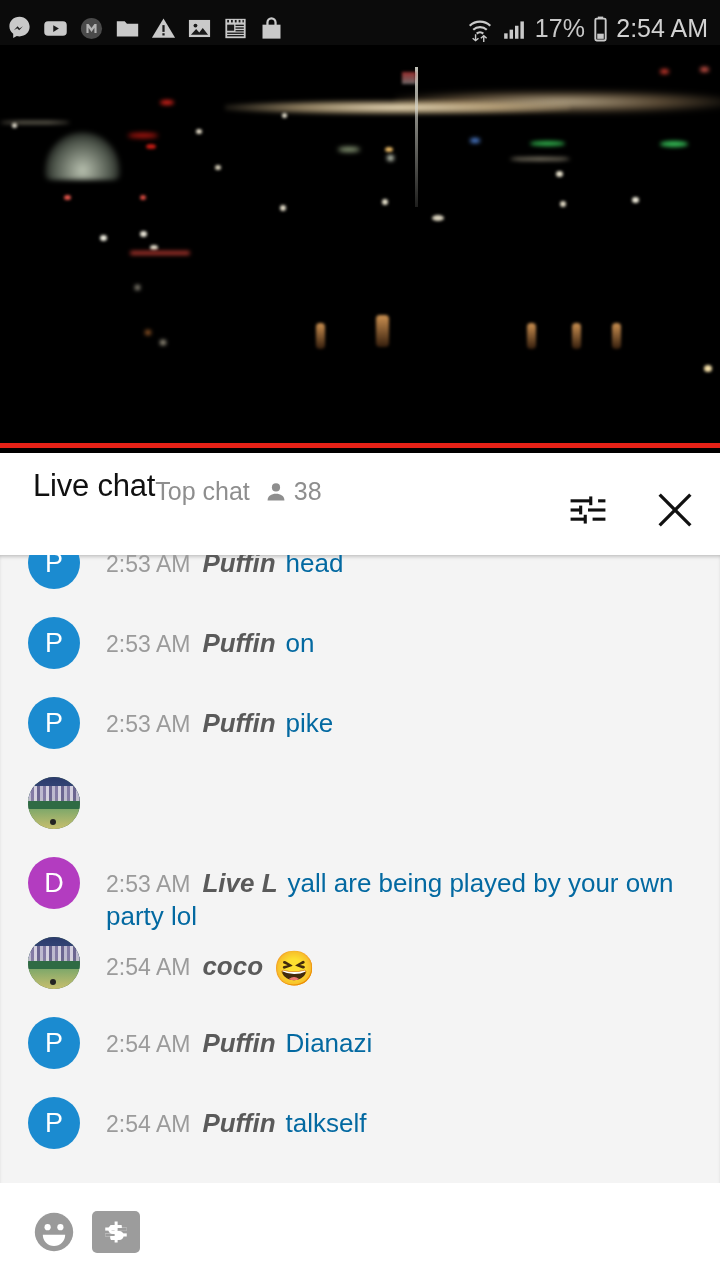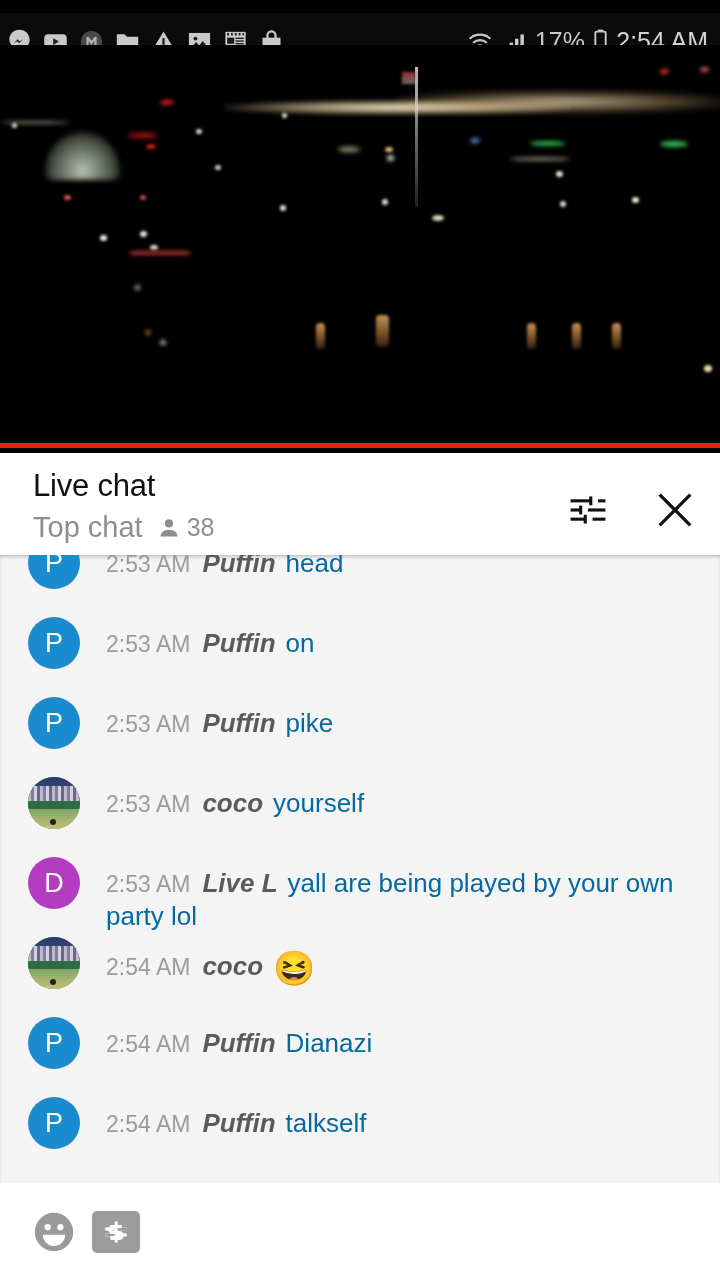--- a/index.html
+++ b/index.html
@@ -8,21 +8,21 @@
   }
   body {
     width: 720px; height: 1280px;
     font-family: "Liberation Sans", sans-serif;
     overflow: hidden;
     position: relative;
   }
 
   
   .statusbar {
-    position: absolute; top: 13px; left: 0;
+    position: absolute; top: 0; left: 0;
     width: 720px; height: 45px;
     background: #0b0b0b;
     display: flex; align-items: center;
     box-sizing: border-box;
     padding: 12px 12px 0 6px;
   }
   .sb-left { display: flex; align-items: center; gap: 9px; }
   .sb-right { margin-left: auto; display: flex; align-items: center; gap: 7px; }
   .sb-ico { display: block; }
   .sb-text {
@@ -83,29 +83,29 @@
 
   
   .chat-header {
     position: absolute; top: 453px; left: 0;
     width: 720px; height: 102px;
     background: #ffffff;
     box-sizing: border-box;
     padding: 16px 22px 0 33px;
     display: flex; align-items: flex-start;
   }
-  .ch-left { display: flex; flex-direction: column; }
+  .ch-left { display: flex; }
   .ch-title {
     font-size: 31px; color: #101010; line-height: 1.1;
     letter-spacing: -.2px;
   }
   .ch-sub {
     margin-top: 8px; display: flex; align-items: center; gap: 14px;
   }
-  .ch-sub-label { font-size: 29px; color: #8e8e8e; }
+  .ch-sub-label { font-size: 25px; color: #8e8e8e; }
   .ch-viewers { display: flex; align-items: center; gap: 6px; }
   .ch-viewcount { font-size: 25px; color: #8e8e8e; }
   .ch-actions {
     margin-left: auto; display: flex; align-items: center; gap: 42px;
     padding-top: 18px;
   }
   .icon-btn { display: block; cursor: pointer; }
 
   
   .chat-list {
@@ -359,21 +359,20 @@
         <div class="msg-body"><span class="m-time">2:53 AM</span><span class="m-author">Puffin</span><span class="m-text">pike</span></div>
       </div>
       <div class="msg">
         <div class="avatar photo">
           <span class="ph-sky"></span>
           <span class="ph-crowd"></span>
           <span class="ph-wall"></span>
           <span class="ph-field"></span>
           <span class="ph-dot"></span>
         </div>
-        <div class="msg-body"><span class="m-time">2:53 AM</span><span class="m-author">coco</span><span class="m-text">yourself</span></div>
       </div>
       <div class="msg">
         <div class="avatar" style="background: rgb(179, 60, 192);">
           <span>D</span>
         </div>
         <div class="msg-body"><span class="m-time">2:53 AM</span><span class="m-author">Live L</span><span class="m-text">yall are being played by your own party lol</span></div>
       </div>
       <div class="msg">
         <div class="avatar photo">
           <span class="ph-sky"></span>

